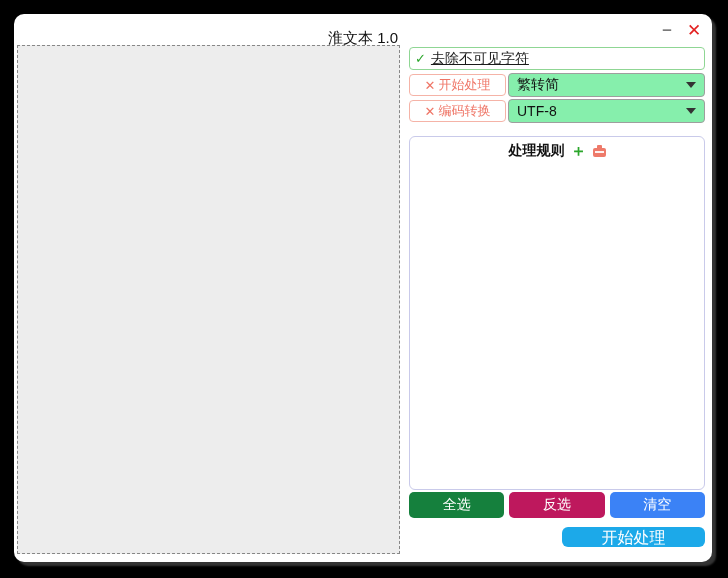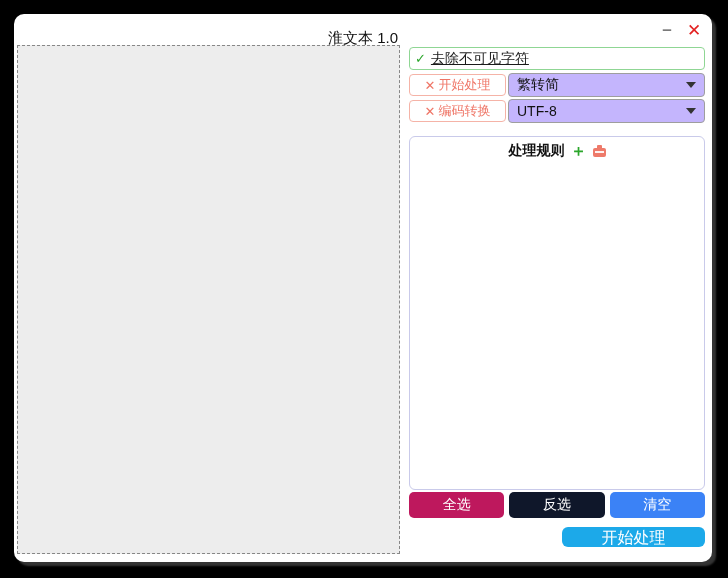--- a/index.html
+++ b/index.html
@@ -61,21 +61,21 @@
     display:flex;align-items:center;justify-content:center;
     gap:3px;cursor:pointer;
   }
   .x-glyph{color:#ef7566;font-size:13px;font-weight:bold;}
   .opt-label-salmon{font-size:13px;color:#ef7566;}
 
   .dropdown{
     position:absolute;left:494px;width:197px;height:24px;
     border:1px solid #9e9e9e;border-radius:4px;
     box-sizing:border-box;
-    background:#c4b5fd;
+    background:#86efac;
     display:flex;align-items:center;
     padding:0 8px;
     cursor:pointer;
   }
   .dropdown-value{flex:1;font-size:14px;color:#111;}
   .dropdown-arrow{
     width:0;height:0;
     border-left:5px solid transparent;
     border-right:5px solid transparent;
     border-top:6px solid #333;
@@ -106,22 +106,22 @@
     position:absolute;left:395px;top:478px;width:296px;height:26px;
     display:flex;gap:5px;
   }
   .action-btn{
     flex:1;border:none;border-radius:5px;
     color:#fff;font-size:14px;
     font-family:inherit;
     cursor:pointer;
     padding:0;
   }
-  .btn-blue{background:#be185d;}
-  .btn-orange{background:#0f172a;}
+  .btn-blue{background:#15803d;}
+  .btn-orange{background:#be185d;}
   .btn-red{background:#3b82f6;}
   .start-btn{
     position:absolute;left:548px;top:513px;
     width:143px;height:20px;
     background:#1ca9e9;border:none;border-radius:6px;
     color:#fff;font-size:16px;
     font-family:inherit;
     cursor:pointer;
   }
 </style>

